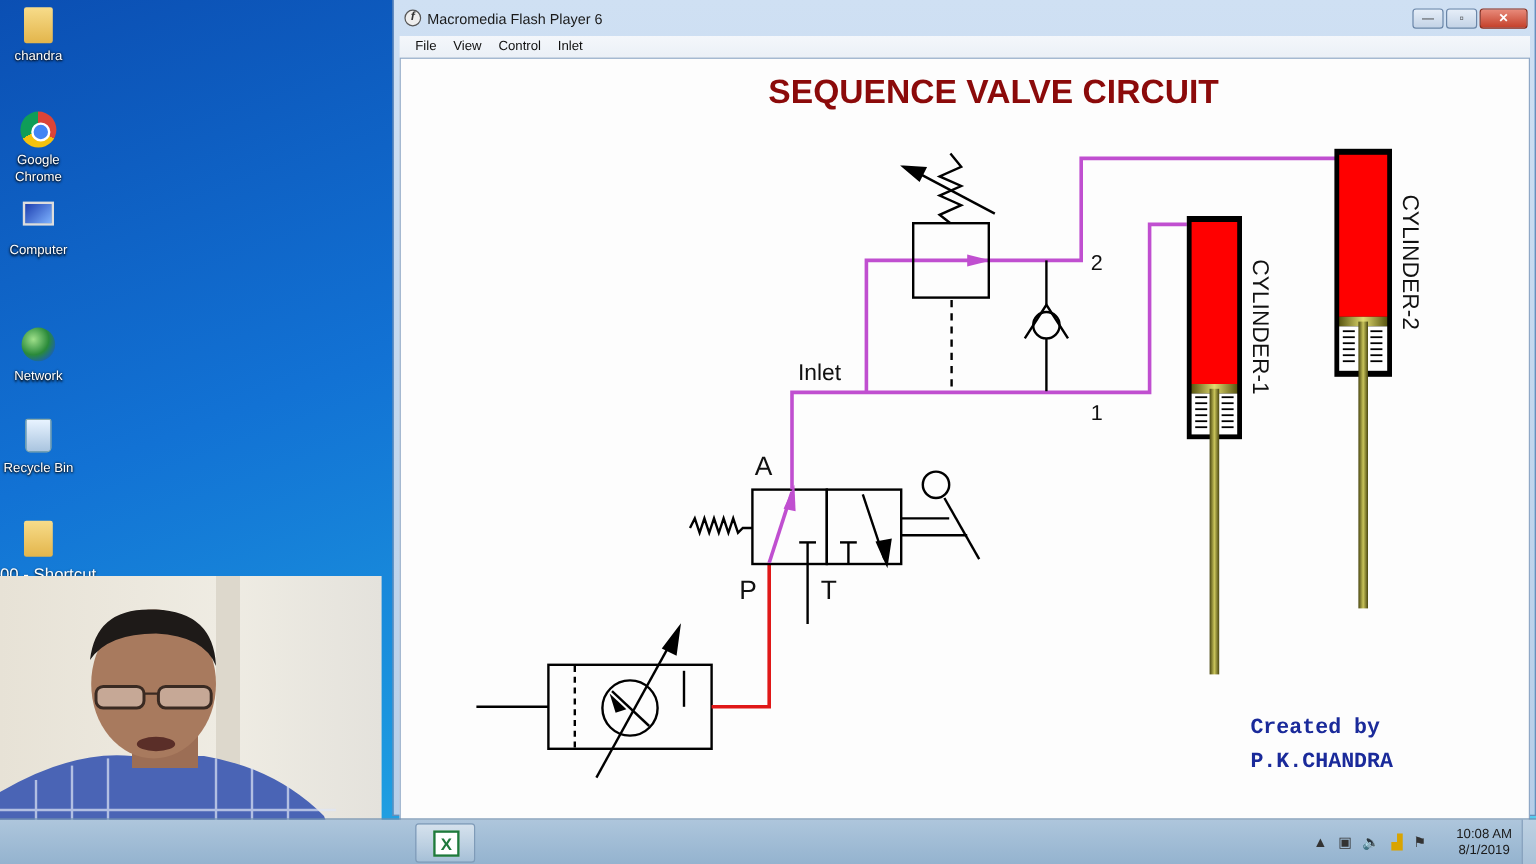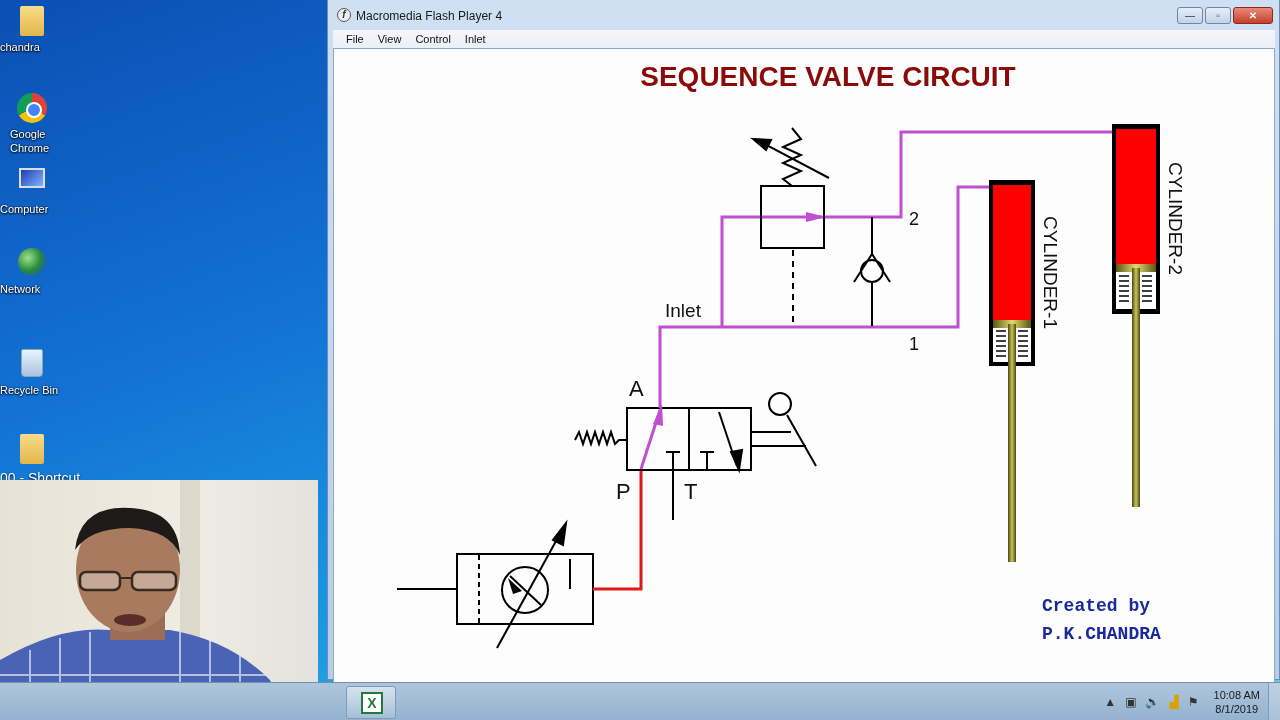--- a/index.html
+++ b/index.html
@@ -5,21 +5,21 @@
   * { box-sizing: border-box; margin: 0; padding: 0; }
   html, body { width: 1280px; height: 720px; overflow: hidden; }
   body {
     position: relative;
     font-family: "Liberation Sans", sans-serif;
     background: linear-gradient(160deg, #0b4fb3 0%, #1272d4 35%, #1d9be0 65%, #5fd0ef 100%);
   }
   
   .desktop-icons { position: absolute; left: 0; top: 0; width: 64px; }
   .desk-icon {
-    position: absolute; left: 0; width: 64px; text-align: left;
+    position: absolute; left: 0; width: 64px; text-align: center;
     color: #fff; font-size: 11px; line-height: 14px;
     text-shadow: 0 1px 2px #000, 0 0 2px #000;
   }
   .desk-icon .glyph { width: 32px; height: 32px; margin: 0 auto 2px; position: relative; }
   .folder { background: linear-gradient(#f7dc8a, #e3b54b); border-radius: 2px; width: 24px; height: 30px; margin: 0 auto; }
   .chrome { width: 30px; height: 30px; border-radius: 50%;
     background: conic-gradient(#db4437 0 120deg, #f4c20d 120deg 240deg, #0f9d58 240deg 360deg); margin: 0 auto; position: relative; }
   .chrome::after { content: ""; position: absolute; left: 9px; top: 9px; width: 12px; height: 12px; border-radius: 50%; background: #4285f4; border: 2px solid #fff; }
   .monitor { width: 26px; height: 20px; background: linear-gradient(135deg,#1d3fb0,#7fb3ff); border: 2px solid #ddd; margin: 4px auto 0; }
   .globe { width: 28px; height: 28px; border-radius: 50%; background: radial-gradient(circle at 35% 35%, #9fe08a, #2a8a3a 50%, #1a5fb4 80%); margin: 0 auto; }
@@ -60,21 +60,21 @@
     position: absolute; left: 0; top: 682px; width: 1280px; height: 38px;
     background: linear-gradient(#aec6dc, #94b3cf);
     border-top: 1px solid #6f8fae;
   }
   .tb-btn { position: absolute; top: 3px; width: 50px; height: 33px; border: 1px solid #7f9bb8; border-radius: 3px;
     background: linear-gradient(rgba(255,255,255,.5), rgba(255,255,255,.15)); }
   .excel { position: absolute; left: 14px; top: 5px; width: 22px; height: 22px; background: #fff; border: 2px solid #1f7a3c; color: #1f7a3c;
     font-weight: bold; font-size: 14px; line-height: 18px; text-align: center; }
   .tray { position: absolute; right: 20px; top: 4px; height: 30px; display: flex; align-items: center; gap: 9px; color: #222; font-size: 11px; }
   .tray .ti { font-size: 12px; color: #333; }
-  .clock { text-align: center; font-size: 11px; line-height: 14px; color: #1a1a1a; margin-left: 6px; }
+  .clock { text-align: center; font-size: 11px; line-height: 14px; color: #1a1a1a; margin-left: 16px; }
   .show-desktop { position: absolute; right: 0; top: 0; width: 12px; height: 38px; border-left: 1px solid #7f9bb8; background: rgba(255,255,255,.2); }
 </style>
 </head>
 <body>
 
 <div class="desktop-icons">
   <div class="desk-icon" style="top:6px">
     <div class="glyph">
         <div class="folder"></div>
       </div>
@@ -85,21 +85,21 @@
         <div class="chrome"></div>
       </div>
     <div style="width:44px;margin:0 auto;">Google Chrome</div>
   </div>
   <div class="desk-icon" style="top:164px">
     <div class="glyph">
         <div class="monitor"></div>
       </div>
     <div>Computer</div>
   </div>
-  <div class="desk-icon" style="top:248px">
+  <div class="desk-icon" style="top:273px">
     <div class="glyph">
         <div class="globe"></div>
       </div>
     <div>Network</div>
   </div>
   <div class="desk-icon" style="top:349px">
     <div class="glyph">
         <div class="bin"></div>
       </div>
     <div>Recycle Bin</div>
@@ -108,21 +108,21 @@
     <div class="glyph">
         <div class="folder"></div>
       </div>
   </div>
 </div>
 <div class="shortcut-label">00 - Shortcut</div>
 
 <div class="window">
   <div class="titlebar">
     <div class="title-icon">f</div>
-    <div class="title-text">Macromedia Flash Player 4</div>
+    <div class="title-text">Macromedia Flash Player 6</div>
     <div class="win-controls">
       <div class="wc">—</div>
       <div class="wc">▫</div>
       <div class="wc close">✕</div>
     </div>
   </div>
   <div class="menubar">
     <div class="menu-item">File</div>
     <div class="menu-item">View</div>
     <div class="menu-item">Control</div>

